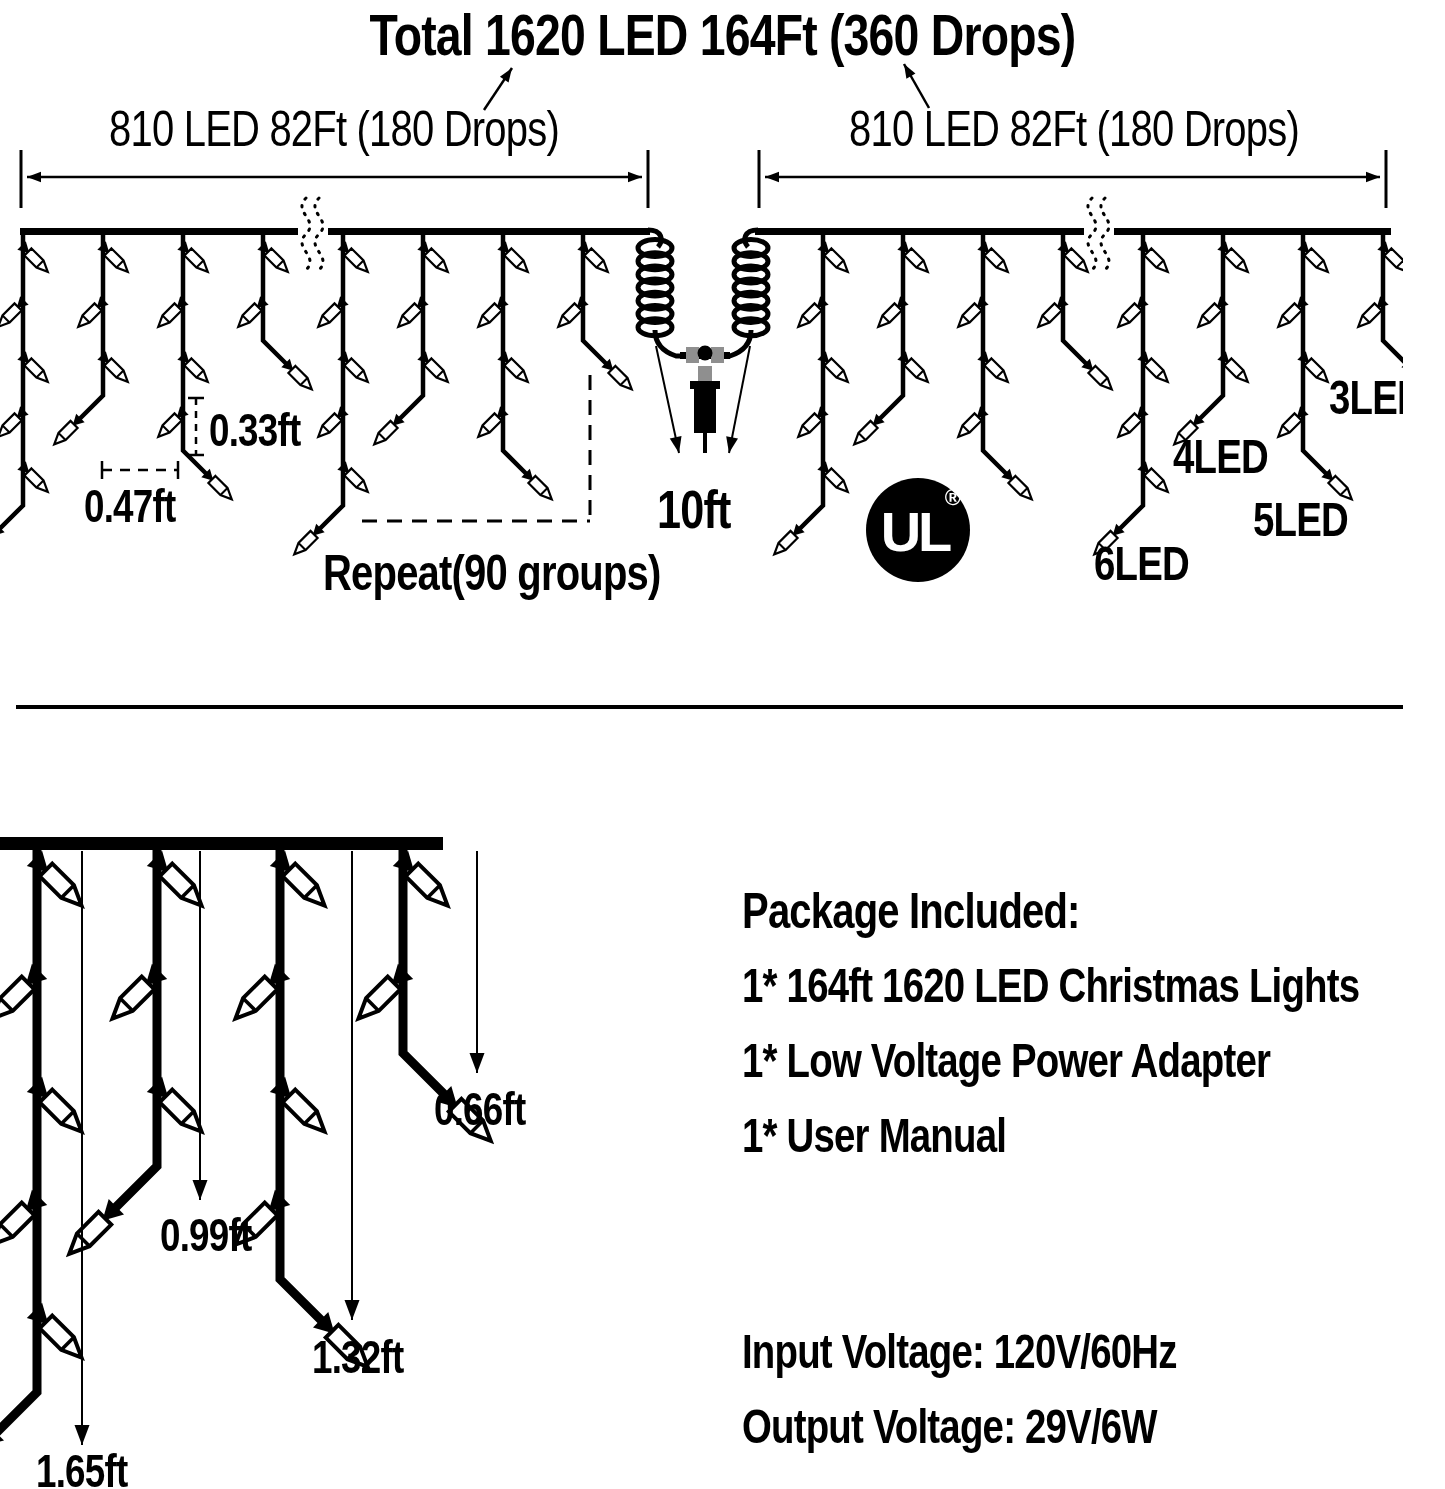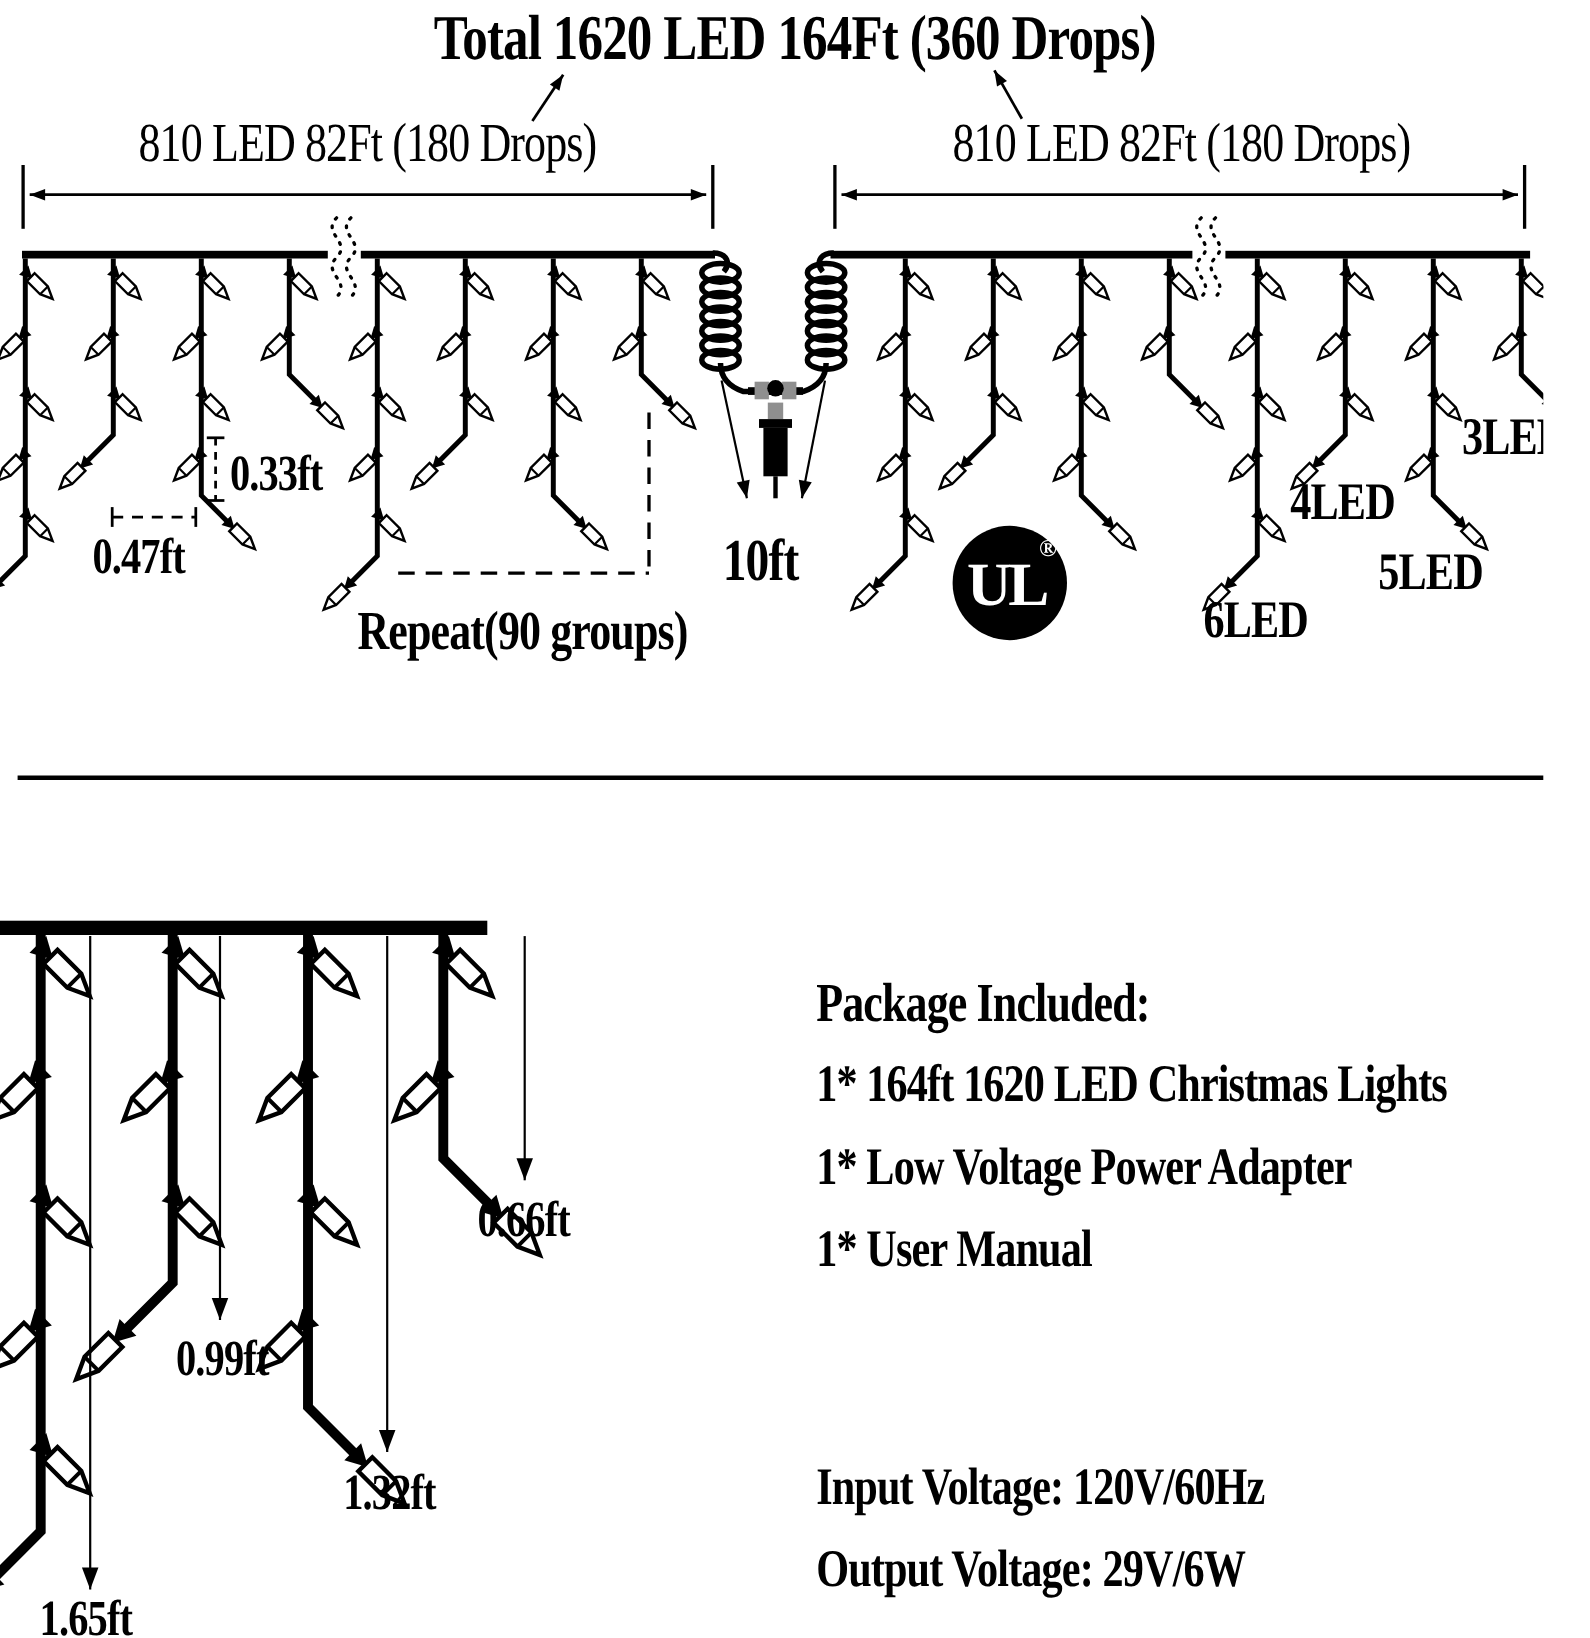--- a/index.html
+++ b/index.html
@@ -1,17 +1,17 @@
 <!DOCTYPE html>
 <html><head>
 <meta charset="utf-8">
 <style>
   html,body{margin:0;padding:0;background:#fff}
   .page{position:relative;width:1403px;height:1489px;background:#fff;overflow:hidden;
-        font-family:Liberation Serif, serif;color:#000}
+        font-family:Liberation Sans, sans-serif;color:#000}
   svg.art{position:absolute;left:0;top:0}
   .t{position:absolute;white-space:nowrap;font-weight:700;line-height:1;
      transform:scaleX(.8);transform-origin:0 0;letter-spacing:-1px}
   .t.ctr{text-align:center;transform-origin:50% 0}
   .t.reg{font-weight:400}
   .ul{position:absolute;left:866px;top:478px;width:104px;height:104px;border-radius:50%;
       background:#000;color:#fff}
   .ul .ltrs{position:absolute;left:0;right:6px;top:26px;text-align:center;
             font-size:56px;font-weight:700;letter-spacing:-3px;line-height:1}
   .ul .reg{position:absolute;right:9px;top:7px;font-size:22px;font-weight:700}

